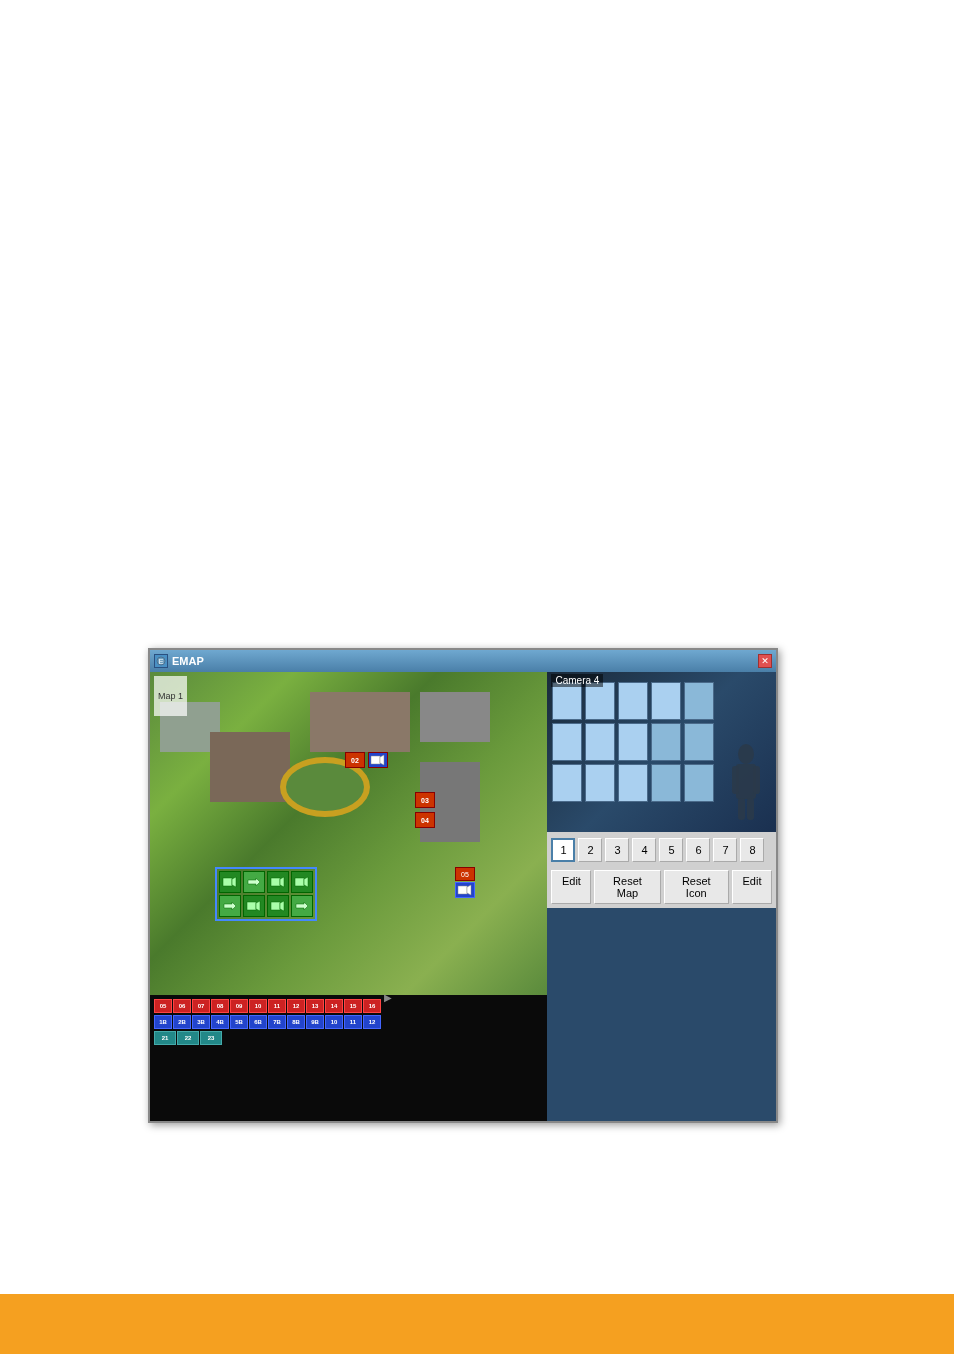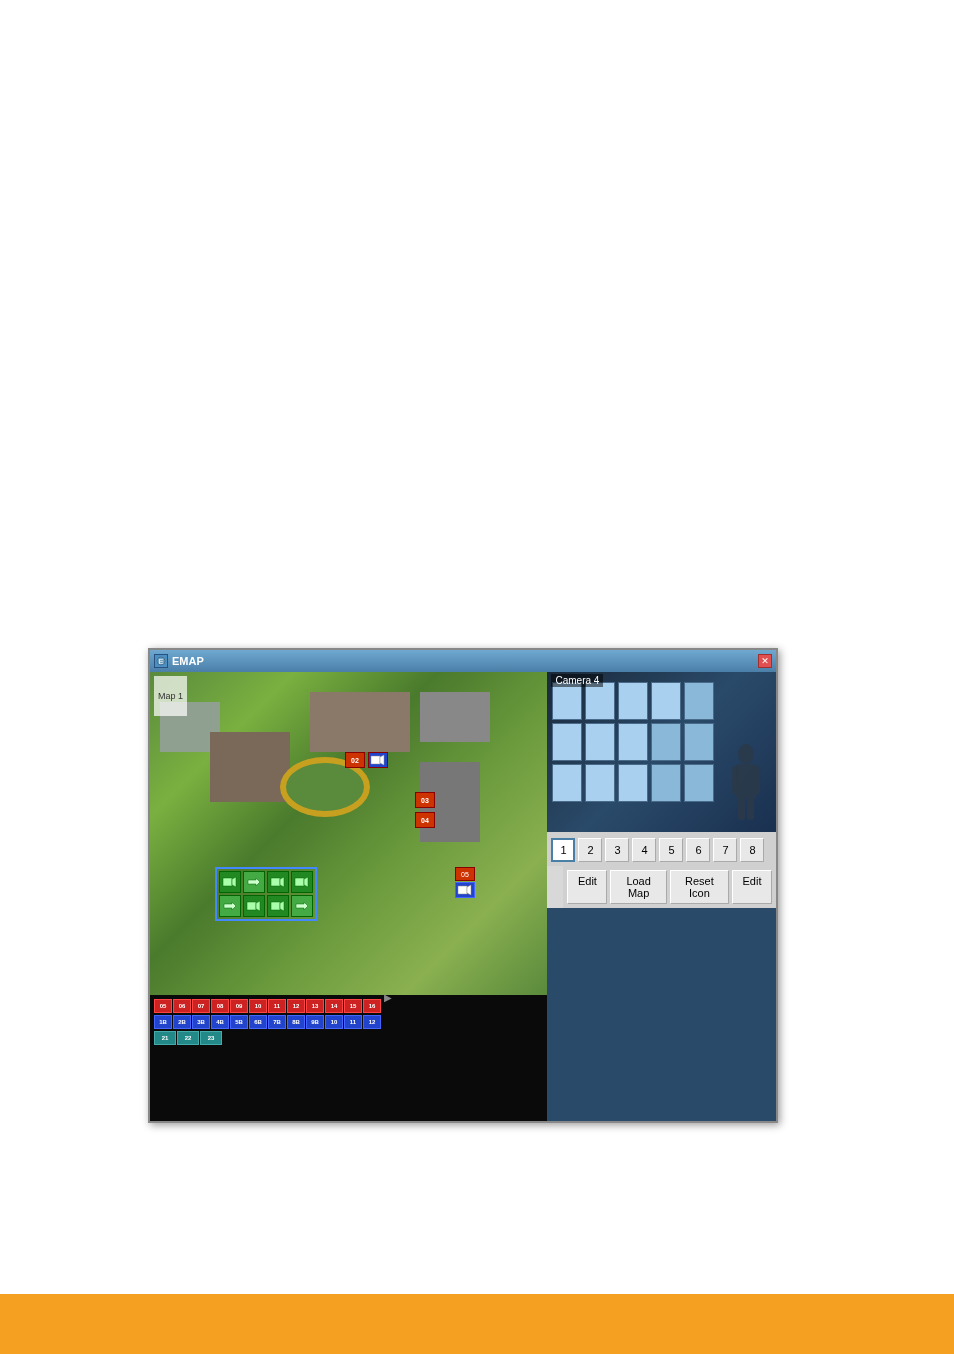--- a/index.html
+++ b/index.html
@@ -333,21 +333,20 @@
       background: #fff;
       border: 2px solid #4a7fa8;
     }
 
     
     .action-buttons {
       display: flex;
       padding: 4px;
       gap: 3px;
       background: #d0d0d0;
-      margin-left: 16px;
     }
 
     .action-btn {
       padding: 4px 8px;
       background: #e8e8e8;
       border: 1px solid #aaa;
       border-top-color: #fff;
       border-left-color: #fff;
       font-size: 11px;
       cursor: pointer;
@@ -563,21 +562,21 @@
         <div class="num-btn">3</div>
         <div class="num-btn">4</div>
         <div class="num-btn">5</div>
         <div class="num-btn">6</div>
         <div class="num-btn">7</div>
         <div class="num-btn">8</div>
       </div>
 
       <div class="action-buttons">
         <div class="action-btn">Edit</div>
-        <div class="action-btn">Load Map</div>
+        <div class="action-btn">Reset Map</div>
         <div class="action-btn">Reset Icon</div>
         <div class="action-btn">Edit</div>
       </div>
 
       <div class="preview-bottom"></div>
 
     </div>
   </div>
 </div>
 

